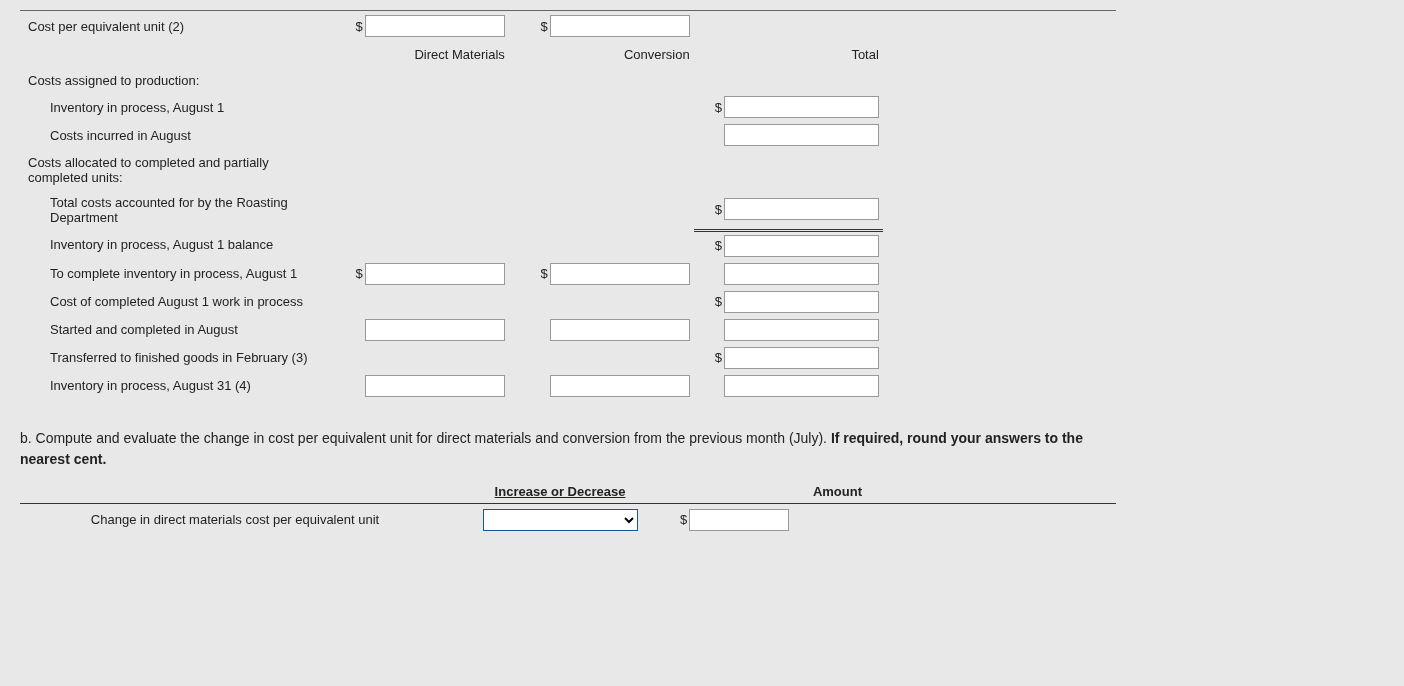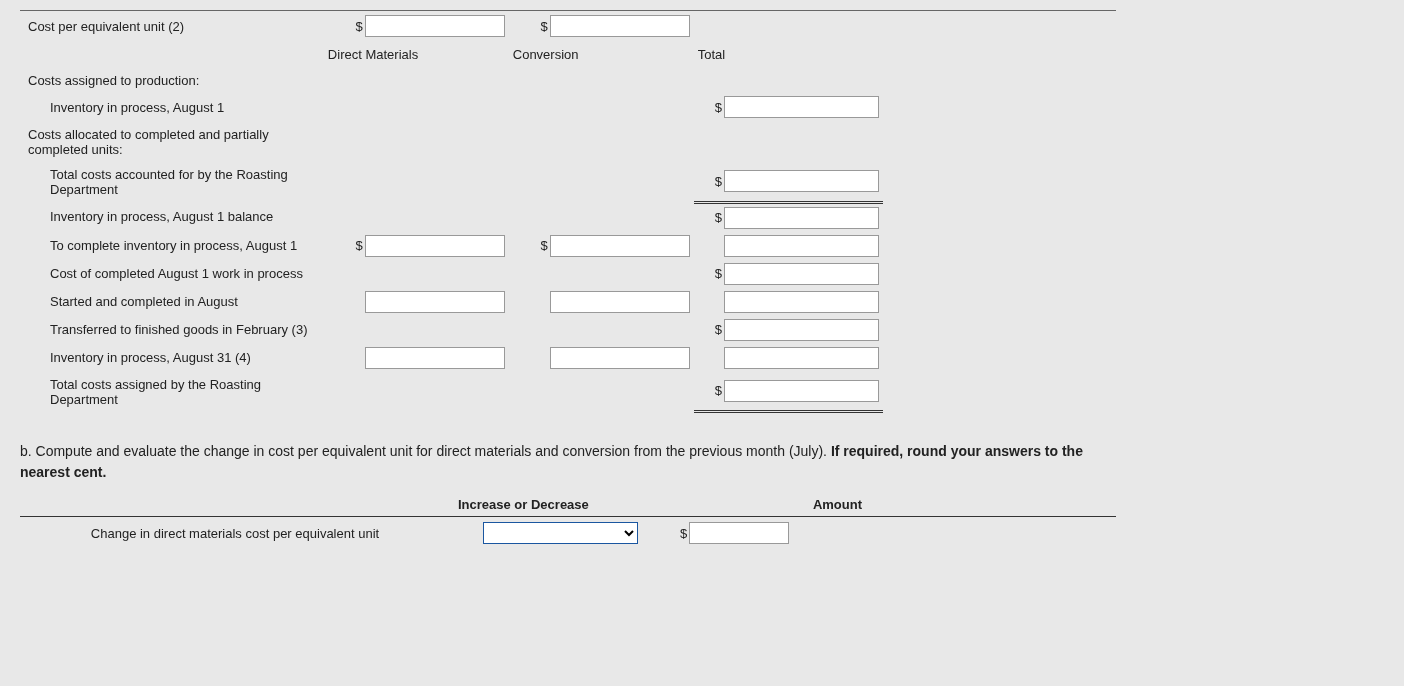--- a/index.html
+++ b/index.html
@@ -18,21 +18,21 @@
       min-height: 686px;
       background: #e8e8e8;
       padding: 10px 20px 20px 20px;
     }
     .main-table {
       width: 100%;
       border-collapse: collapse;
       background: #e8e8e8;
     }
     .header-row td {
-      text-align: left;
+      text-align: right;
       padding: 6px 4px;
       font-weight: normal;
     }
     .input-cell {
       text-align: right;
       padding: 3px 4px;
       vertical-align: middle;
     }
     .dollar-prefix {
       display: inline-flex;
@@ -176,20 +176,29 @@
         <td></td>
         <td class="input-cell">
           <span class="dollar-prefix">
             <span class="dollar-sign">$</span>
             <input type="text" class="total-wide" style="">
           </span>
         </td>
         <td></td>
       </tr>
 
+      <tr>
+        <td class="row-label">Costs incurred in August</td>
+        <td></td>
+        <td></td>
+        <td class="input-cell">
+          <input type="text" class="total-wide" style="">
+        </td>
+        <td></td>
+      </tr>
 
       <tr>
         <td class="row-label-main" style="padding-top:6px;">Costs allocated to completed and partially completed units:</td>
         <td></td>
         <td></td>
         <td></td>
         <td></td>
       </tr>
 
       <tr>
@@ -285,52 +294,40 @@
         </td>
         <td class="input-cell">
           <input type="text" class="wide" style="">
         </td>
         <td class="input-cell">
           <input type="text" class="total-wide" style="">
         </td>
         <td></td>
       </tr>
 
-      <tr>
-        <td class="row-label">Total costs assigned by the Roasting Department</td>
-        <td></td>
-        <td></td>
-        <td class="input-cell double-underline">
-          <span class="dollar-prefix">
-            <span class="dollar-sign">$</span>
-            <input type="text" class="total-wide" style="">
-          </span>
-        </td>
-        <td></td>
-      </tr>
 
     </tbody>
   </table>
 
   <div class="section-b">
     <p class="section-b-title">
       <span>b. Compute and evaluate the change in cost per equivalent unit for direct materials and conversion from the previous month (July).</span><b> If required, round your answers to the nearest cent.</b>
     </p>
 
     <table class="b-table">
       <colgroup>
         <col style="width:430px">
         <col style="width:220px">
         <col style="width:200px">
         <col>
       </colgroup>
       <tbody>
         <tr class="b-header-row">
           <td></td>
-          <td style="text-align:left;">Increase or Decrease</td>
+          <td style="text-align:center;text-decoration:underline;">Increase or Decrease</td>
           <td style="text-align:right; padding-left:30px;">Amount</td>
           <td></td>
         </tr>
 
         <tr class="b-data-row">
           <td class="b-label">Change in direct materials cost per equivalent unit</td>
           <td class="b-dropdown-cell" style="text-align:center;">
             <select>
               <option value=""></option>
               <option value="Increase">Increase</option>

